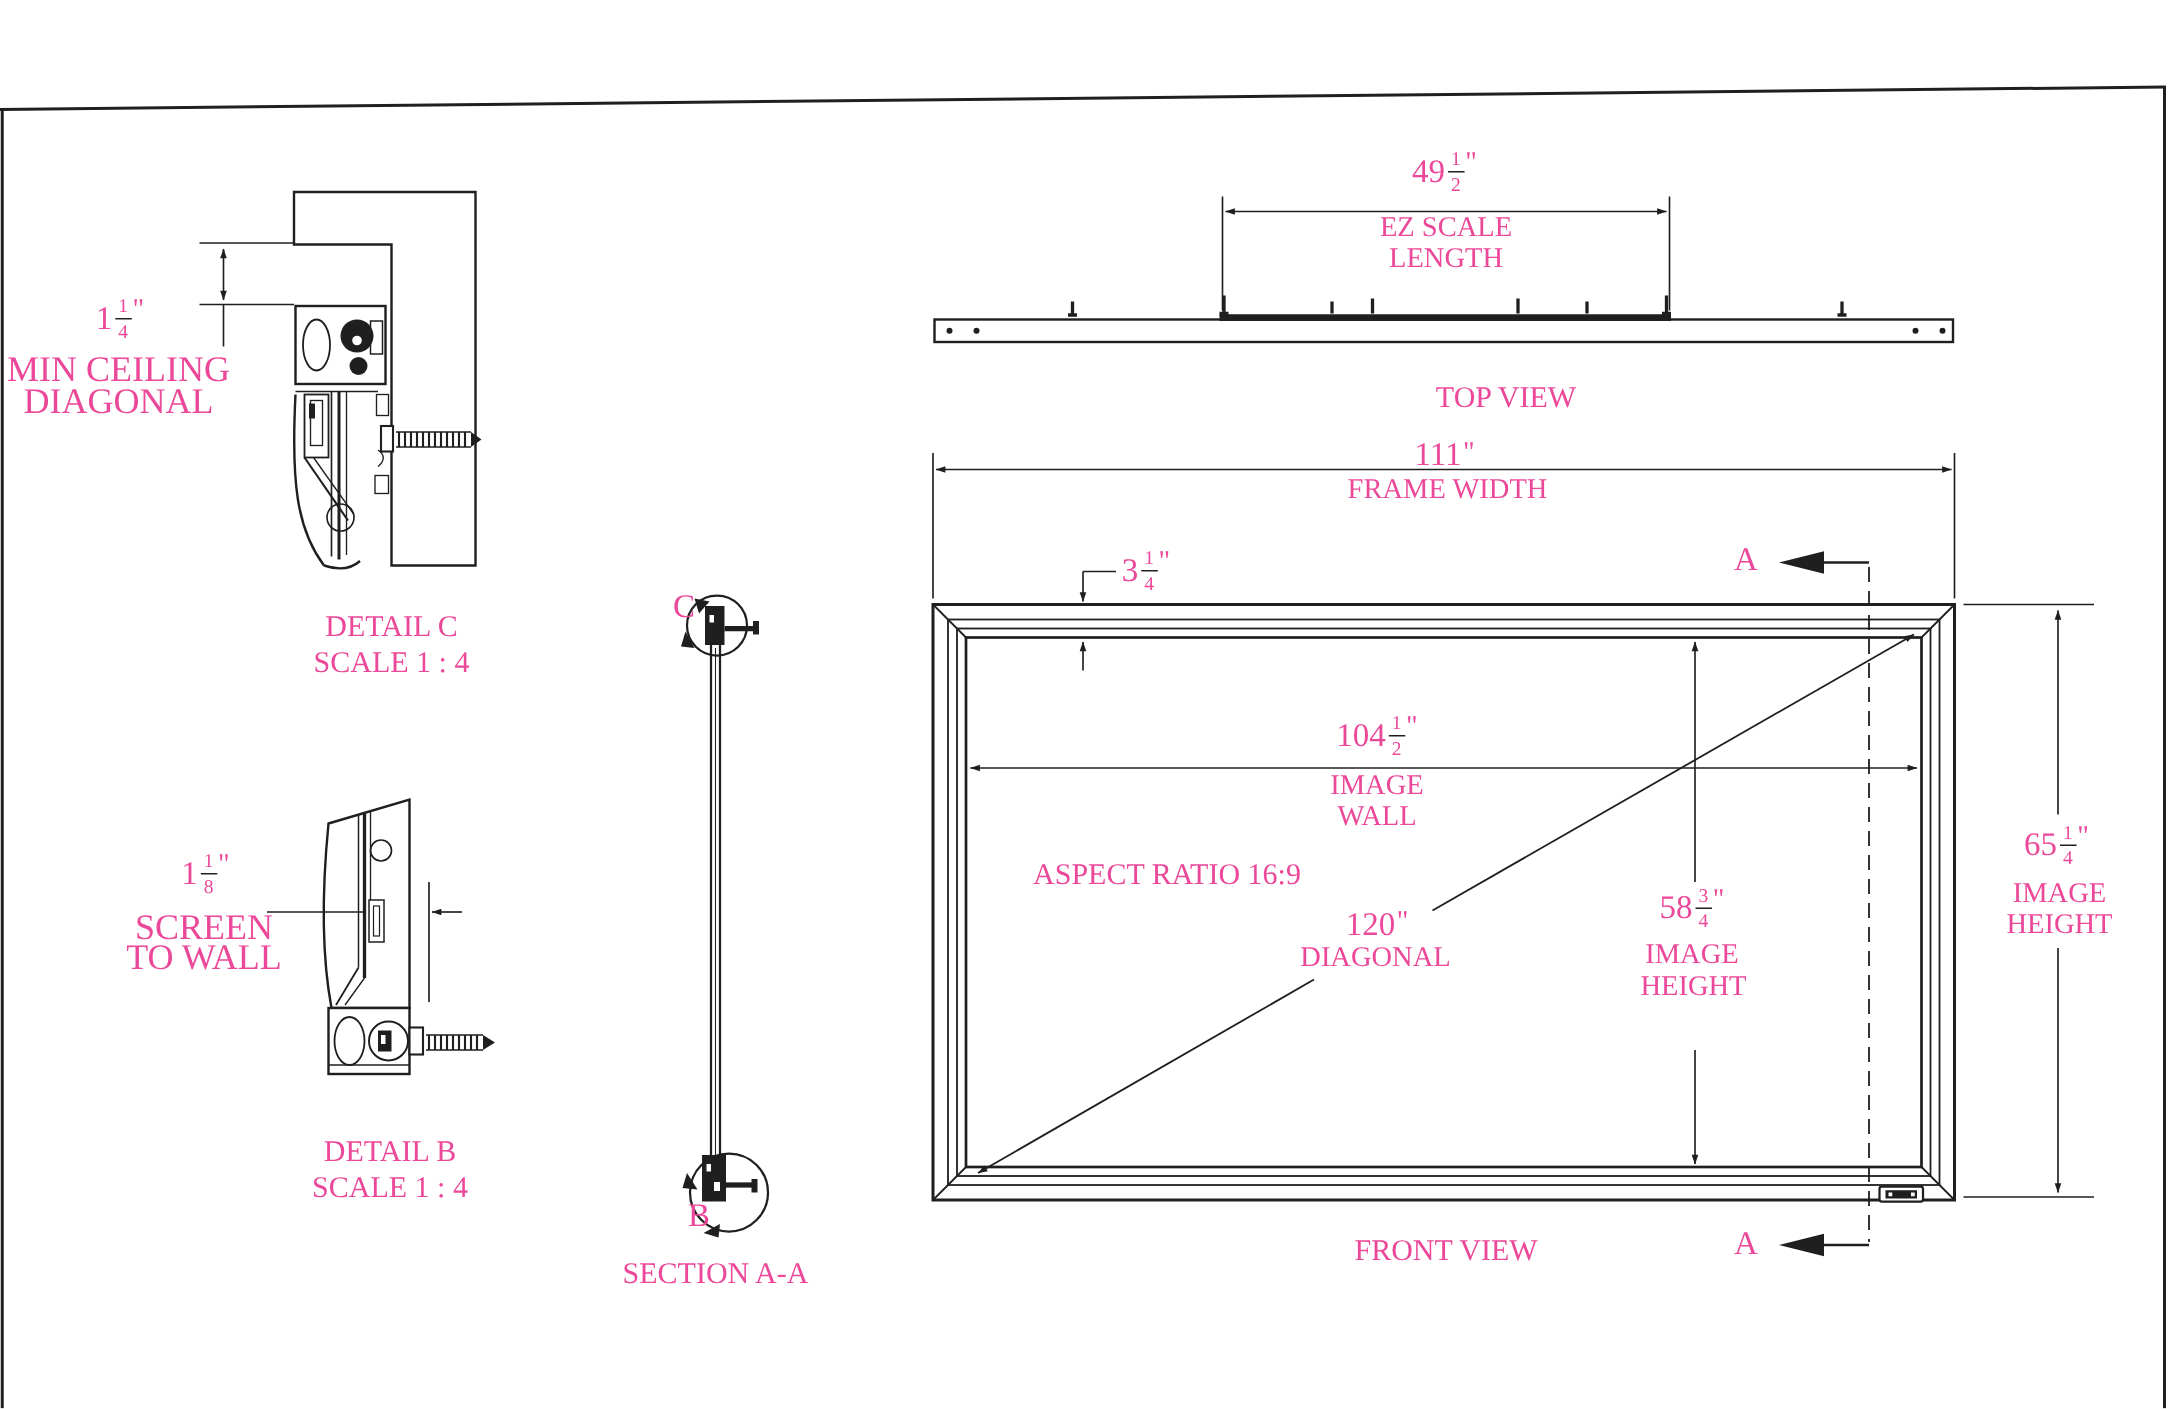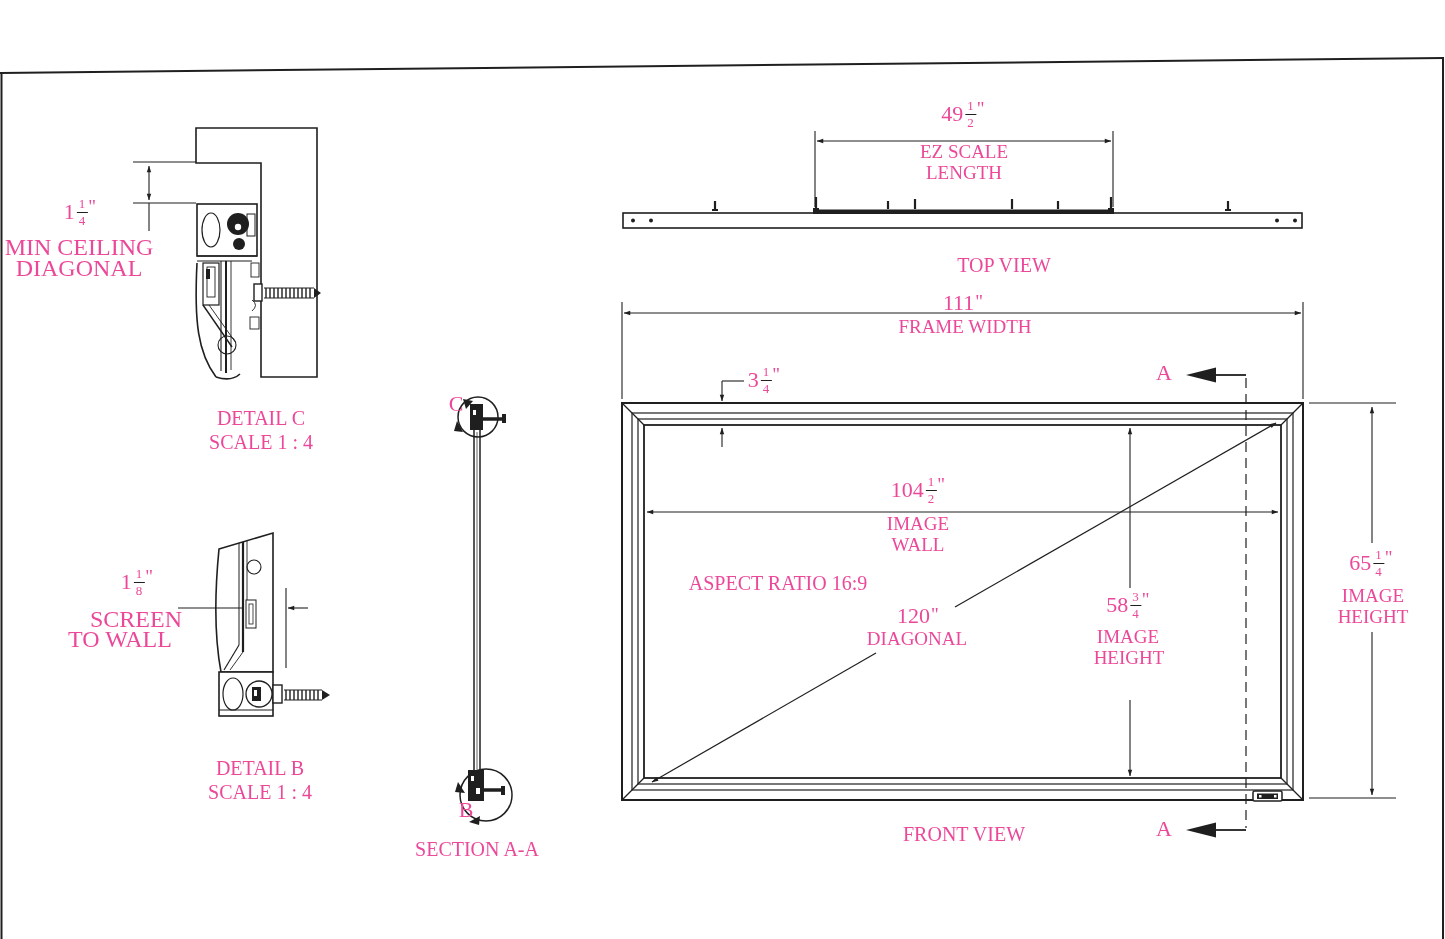--- a/index.html
+++ b/index.html
@@ -242,21 +242,21 @@
   <span class="dimtxt">
         <span class="w">1</span>
         <span class="frac">
           <span class="n">1</span>
           <span class="d">8</span>
         </span>
         <span class="u">"</span>
       </span>
 </div>
 <div class="lbl small" style="left:136px;top:606px;">SCREEN</div>
-<div class="lbl small" style="left:120px;top:626px;">TO WALL</div>
+<div class="lbl small" style="left:136px;top:626px;">TO WALL</div>
 <div class="lbl cap" style="left:260px;top:757px;">DETAIL B</div>
 <div class="lbl cap" style="left:260px;top:781px;">SCALE 1 : 4</div>
 
 <div class="lbl letter" style="left:456px;top:392px;">C</div>
 <div class="lbl letter" style="left:466px;top:798px;">B</div>
 <div class="lbl cap" style="left:477px;top:838px;">SECTION A-A</div>
 
 <div class="lbl" style="left:963px;top:99px;">
   <span class="dimtxt">
         <span class="w">49</span>

